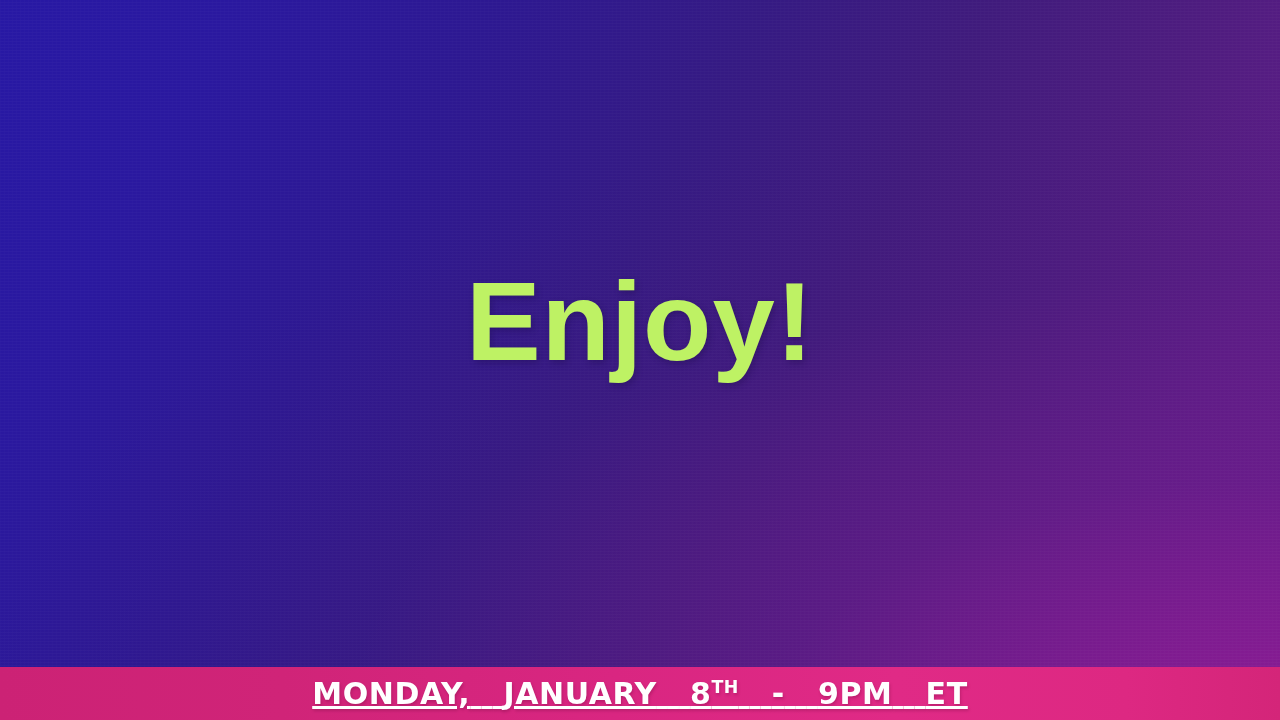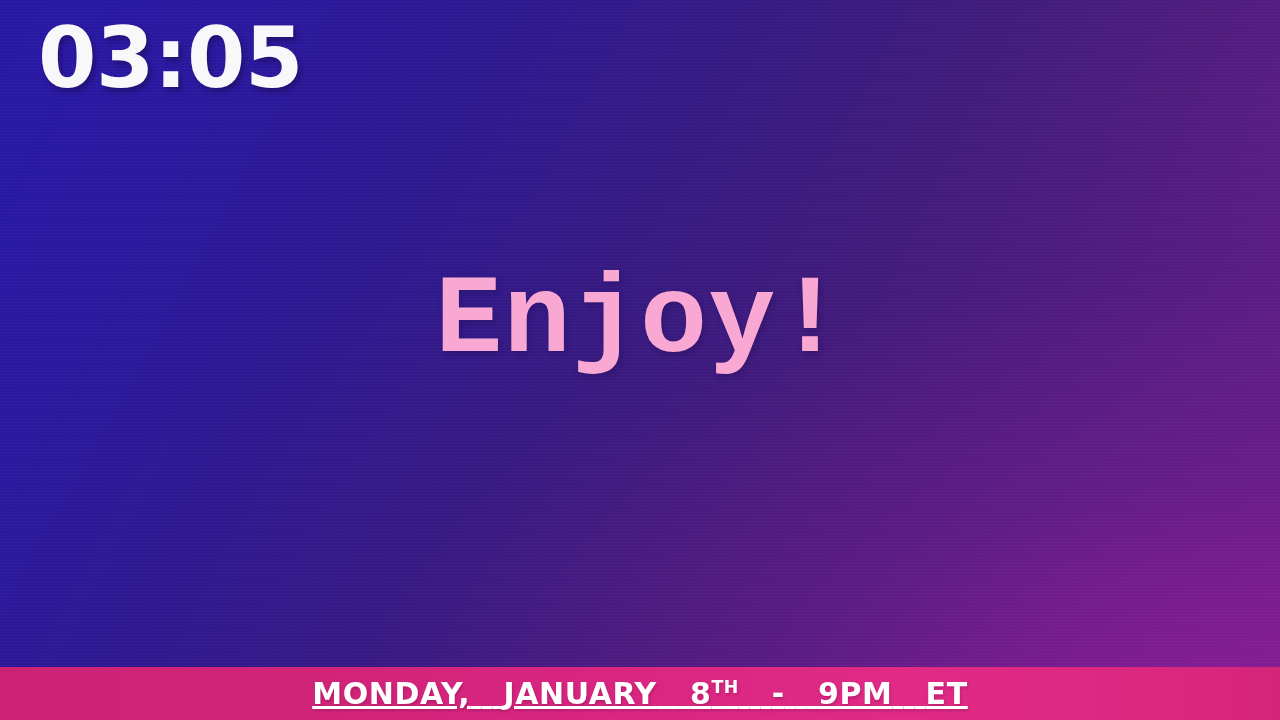--- a/index.html
+++ b/index.html
@@ -70,26 +70,26 @@
     left: 0;
     right: 0;
     top: 0;
     height: 667px;
     display: flex;
     align-items: center;
     justify-content: center;
   }
 
   .headline {
-    font-family: Liberation Mono, monospace;
+    font-family: Liberation Sans, sans-serif;
     font-weight: 700;
     font-size: 112px;
     line-height: 1;
     letter-spacing: 1px;
-    color: #f9a8d4;
+    color: #bef264;
     text-shadow: 2px 3px 6px rgba(20, 8, 60, 0.28);
     white-space: nowrap;
     transform: translateY(-12px);
   }
 
   
   .banner {
     position: absolute;
     left: 0;
     right: 0;
@@ -128,21 +128,20 @@
   }
 </style>
 </head>
 <body>
 
 <div id="stage">
 
   <div class="bg-gradient"></div>
   <div class="bg-noise"></div>
 
-  <div class="timer">03:05</div>
 
   <div class="headline-wrap">
     <div class="headline">Enjoy!</div>
   </div>
 
   <div class="banner">
     <div class="banner-text">
       <span>MONDAY,</span>
       <span>&nbsp;</span>
       <span>JANUARY</span>

